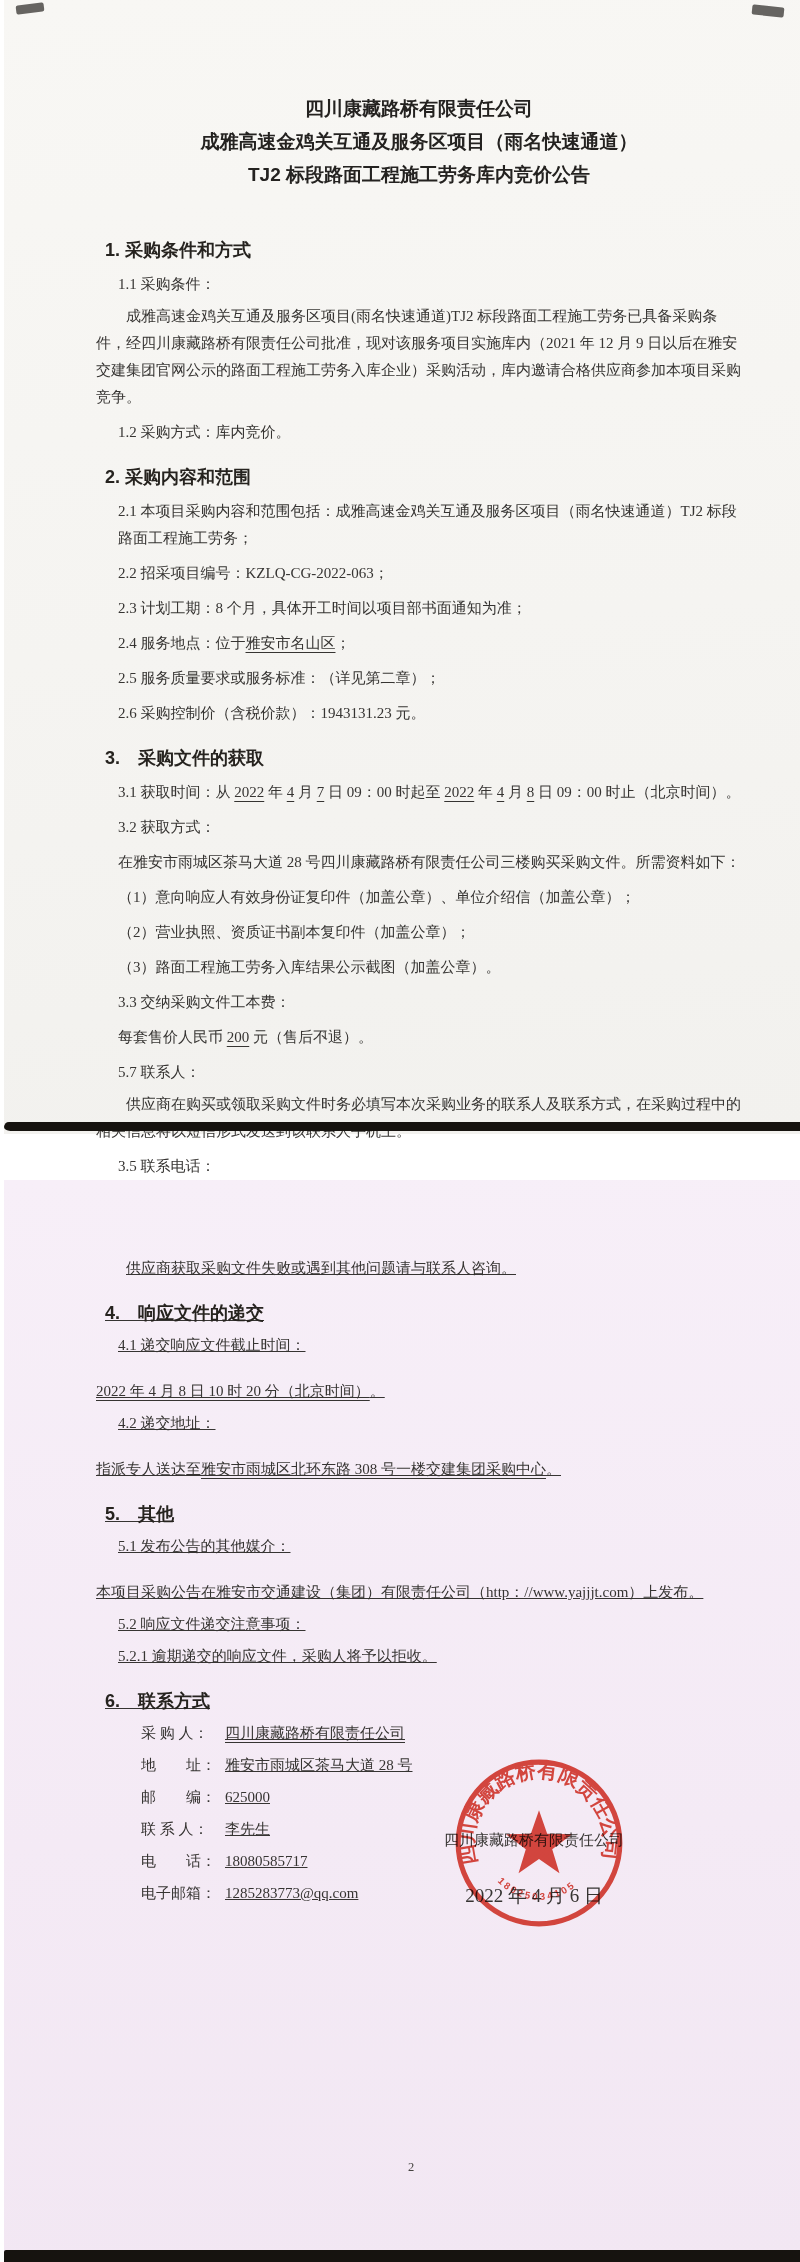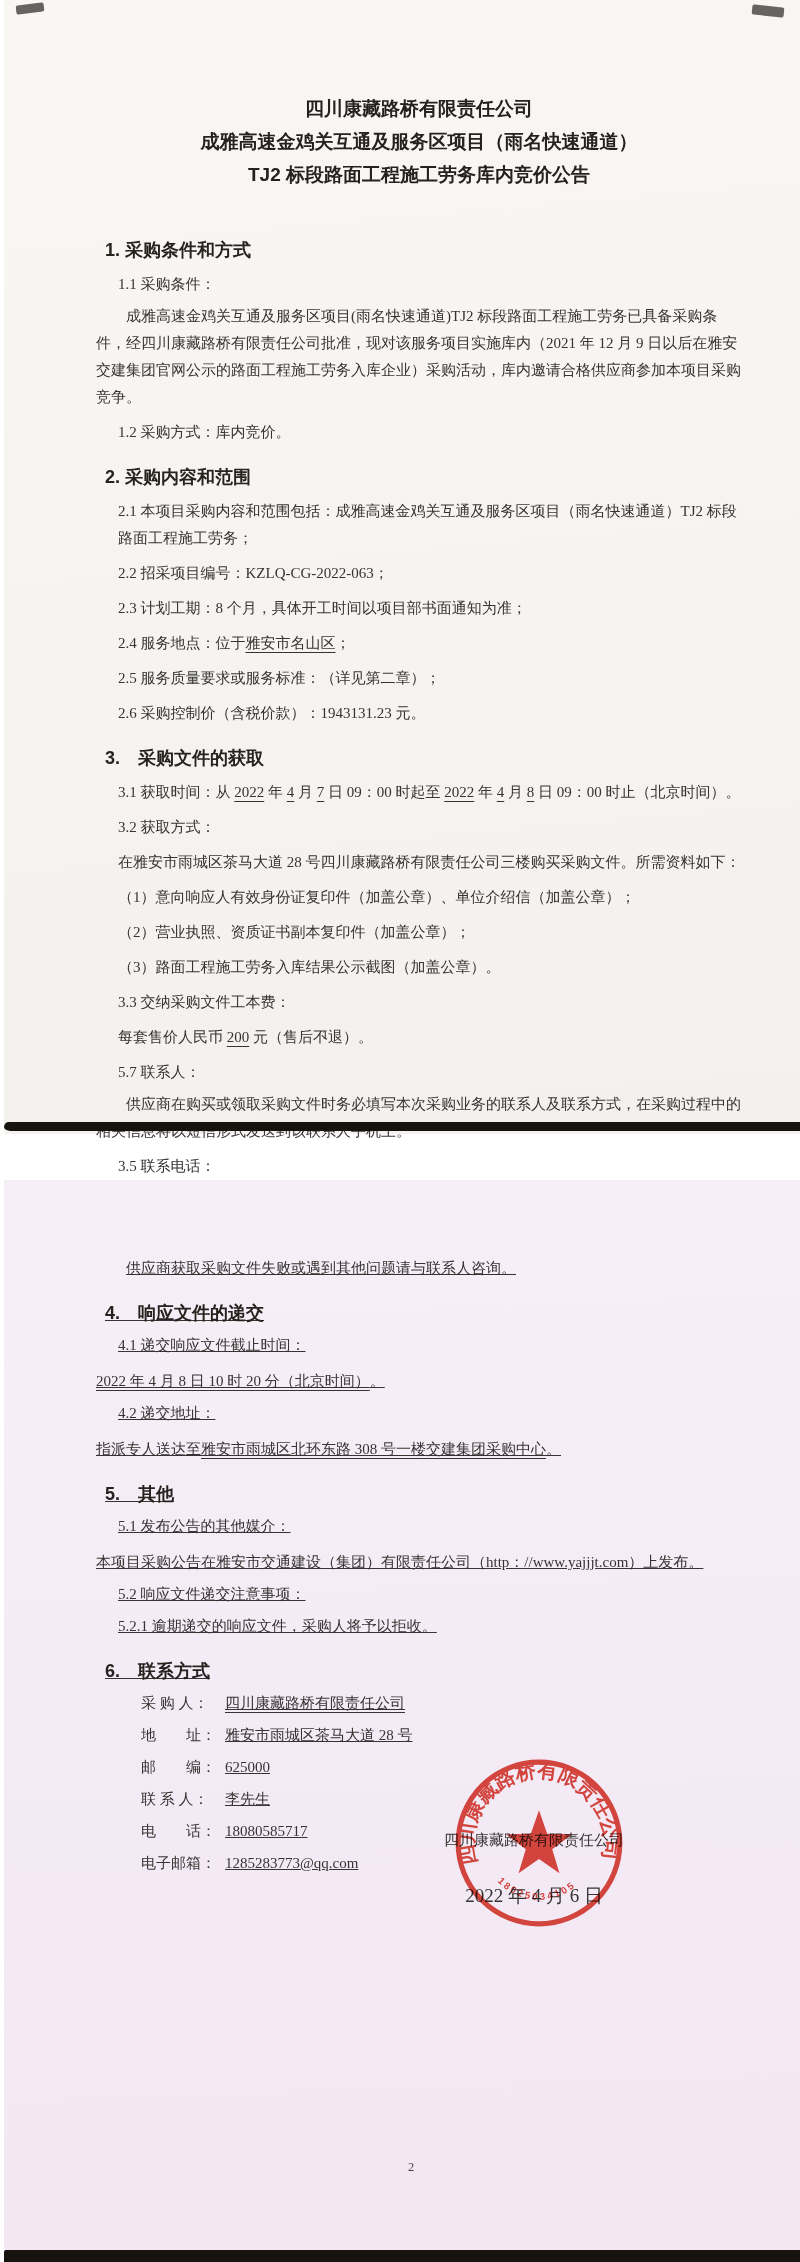--- a/index.html
+++ b/index.html
@@ -30,21 +30,21 @@
     text-align:center;font-weight:bold;font-size:19px;line-height:33px;color:#242220;
     font-family:"Liberation Sans","DejaVu Sans",sans-serif;
   }
   .h{
     font-weight:bold;color:#26231f;font-size:18px;line-height:26px;
     font-family:"Liberation Sans","DejaVu Sans",sans-serif;margin:18px 0 6px 9px;
   }
   .t{font-size:15px;line-height:27px;margin:8px 0 0 22px;}
   .p2 .t{margin-top:5px;}
   .para{font-size:15px;line-height:27px;margin:5px 0 0 0;text-indent:2em;}
-  .flush{font-size:15px;line-height:27px;margin:9px 0 0 0;}
+  .flush{font-size:15px;line-height:27px;margin:19px 0 0 0;}
   .u{text-decoration:underline;text-underline-offset:4px;text-decoration-thickness:1px;}
   .crow{font-size:15px;line-height:27px;margin:5px 0 0 22px;}
   .crow .lbl{display:inline-block;min-width:84px;margin-left:23px;}
   .pageno{position:absolute;font-size:12.5px;color:#44423f;}
   .pn1{top:1028px;left:318px;}
   .pn2{top:980px;left:404px;}
   .sign{position:absolute;left:400px;top:648px;width:260px;text-align:center;z-index:1;}
   .sign .co{font-size:15px;line-height:24px;}
   .sign .dt{font-size:19px;line-height:24px;margin-top:32px;}
   .stamp{

